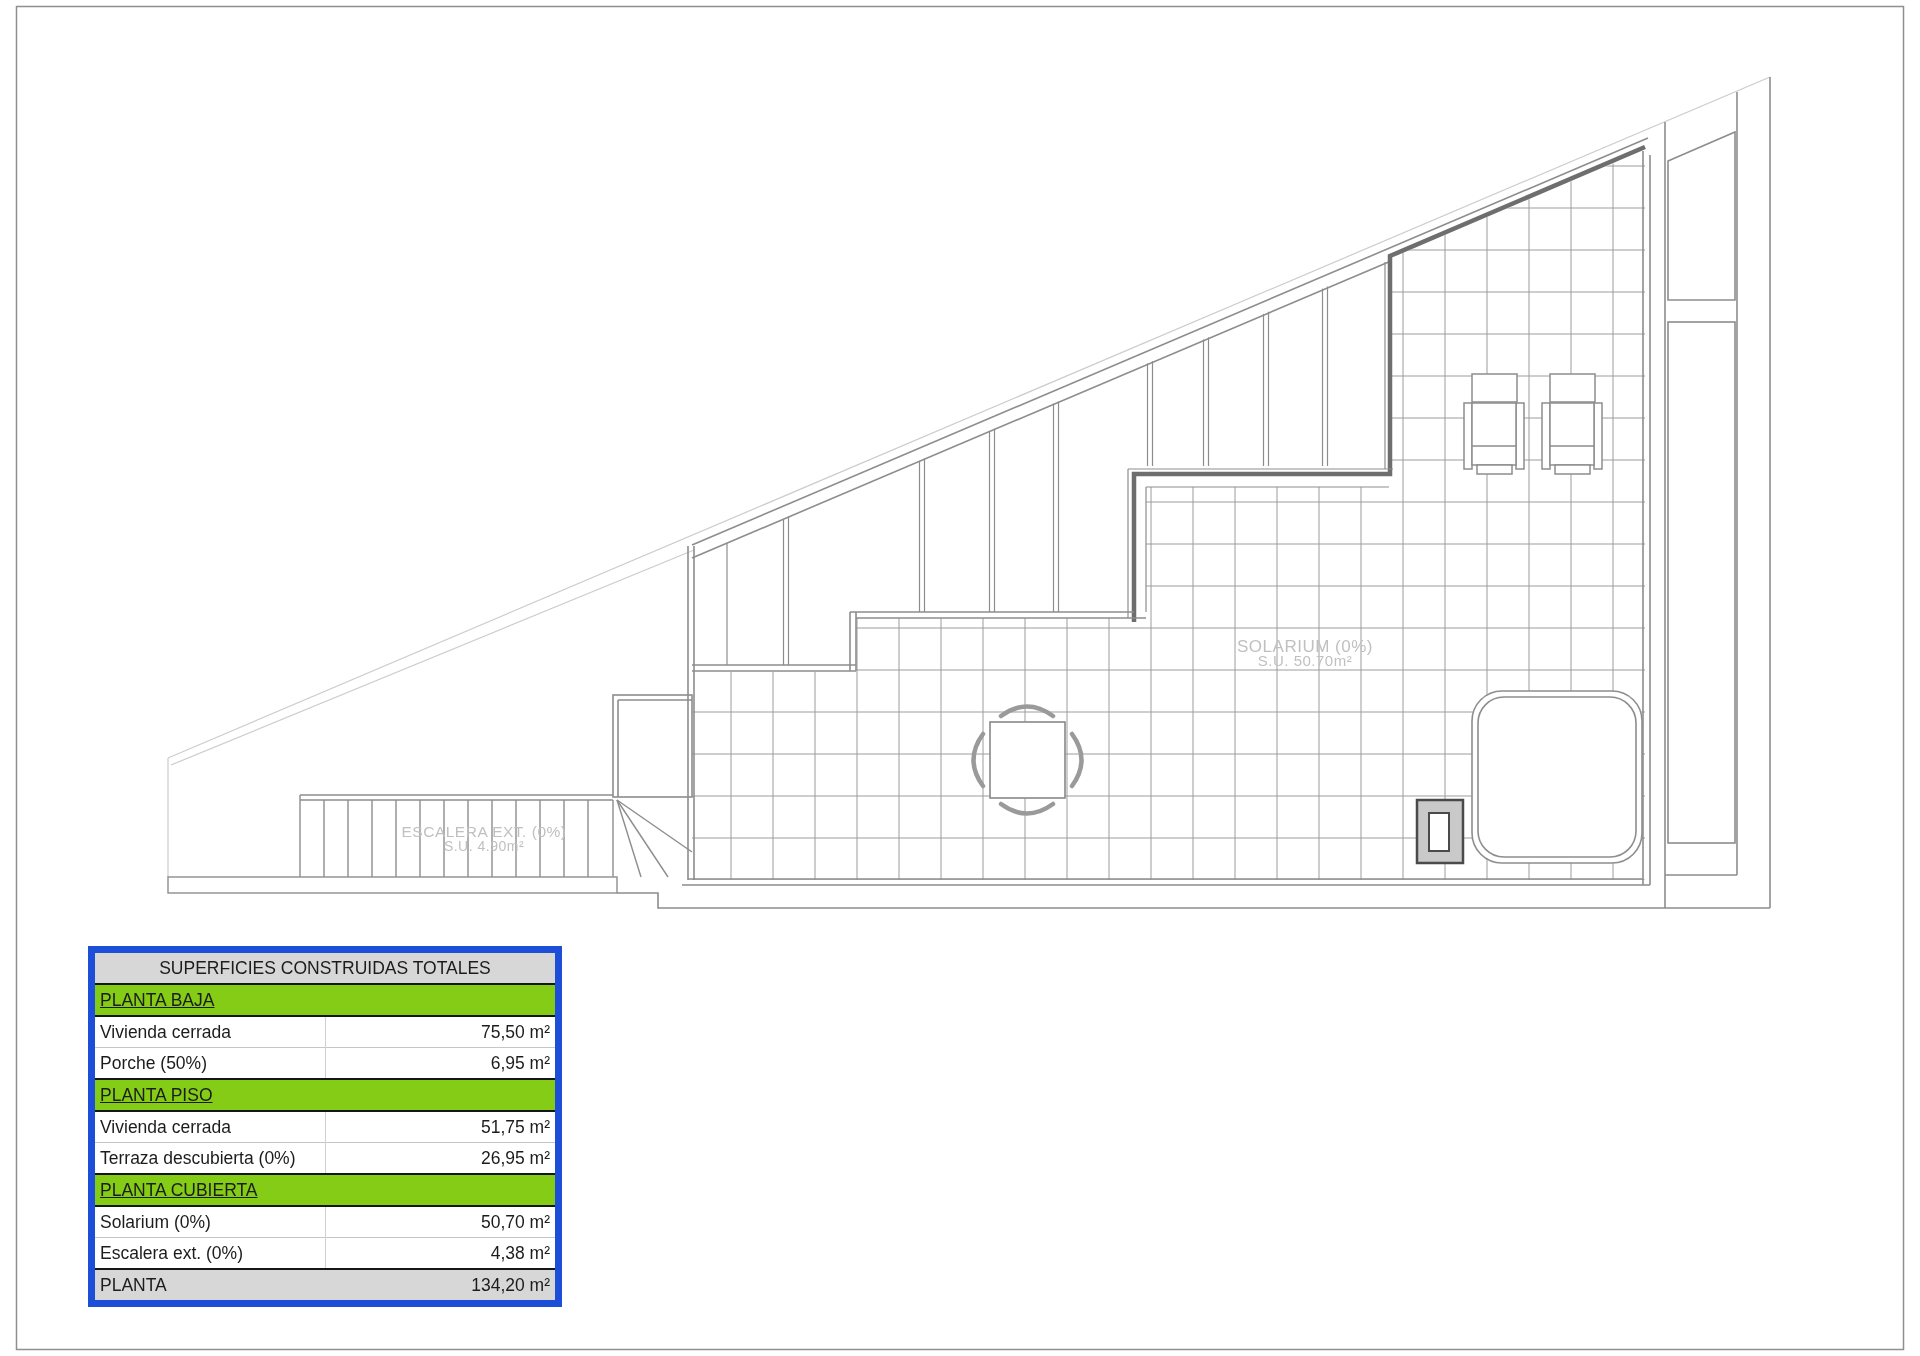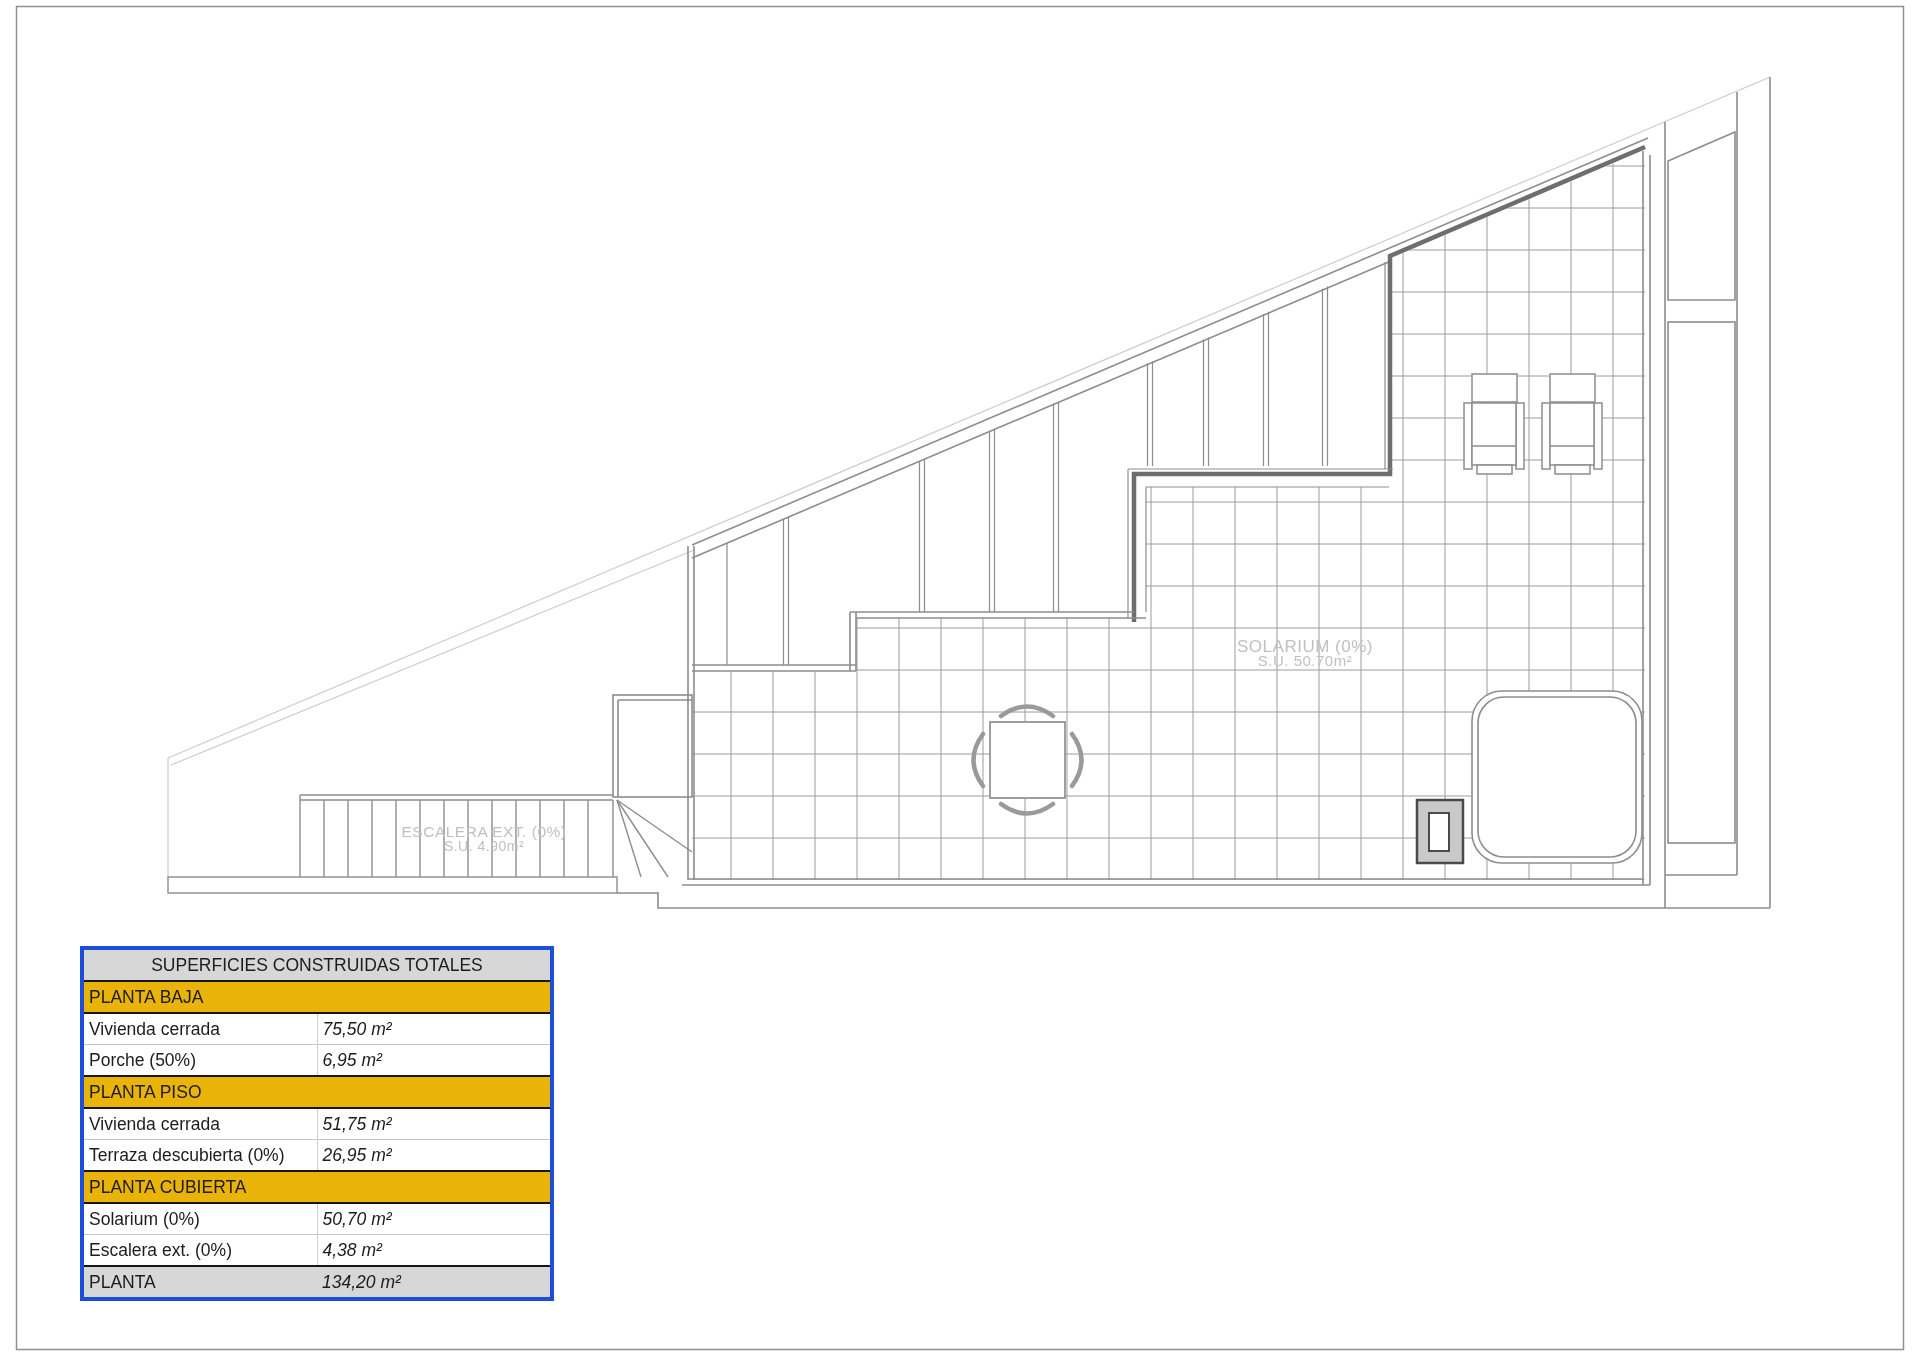--- a/index.html
+++ b/index.html
@@ -2,30 +2,30 @@
 <html><head>
 <meta charset="utf-8">
 <style>
   html,body{margin:0;padding:0;background:#ffffff;}
   #page{position:relative;width:1920px;height:1356px;background:#ffffff;overflow:hidden;
         font-family:"Liberation Sans",sans-serif;border-radius:25px;}
   #plan-svg{position:absolute;left:0;top:0;}
   svg text{font-family:"Liberation Sans",sans-serif;letter-spacing:.5px;}
 
   
-  .areas{position:absolute;left:80px;top:946px;width:474px;border-collapse:collapse;
-         table-layout:fixed;background:#ffffff;border:4px solid #1d4ed8;
+  .areas{position:absolute;left:88px;top:946px;width:474px;border-collapse:collapse;
+         table-layout:fixed;background:#ffffff;border:7px solid #1d4ed8;
          font-size:17.5px;color:#1c1c1c;}
   .areas td{height:30px;padding:0 5px;overflow:hidden;white-space:nowrap;}
   .areas tr.title-row td{text-align:center;background:#d7d7d7;border-bottom:2.5px solid #161616;}
-  .areas tr.sec td{background:#eab308;border-top:2.5px solid #161616;border-bottom:2.5px solid #161616;}
+  .areas tr.sec td{background:#84cc16;border-top:2.5px solid #161616;border-bottom:2.5px solid #161616;text-decoration:underline;}
   .areas tr.item td{border-top:1px solid #c6c6c6;}
   .areas tr.item td.lbl{border-right:1px solid #cfcfcf;}
   .areas td.lbl{width:265px;}
-  .areas td.val{text-align:left;font-style:italic;}
+  .areas td.val{text-align:right;}
   .areas tr.total td{background:#d7d7d7;border-top:2.5px solid #161616;}
 </style>
 </head>
 <body>
 
 <div id="page">
 
   <svg id="plan-svg" width="1920" height="1356" viewBox="0 0 1920 1356">
     <defs>
       <clipPath id="tilesClip">

